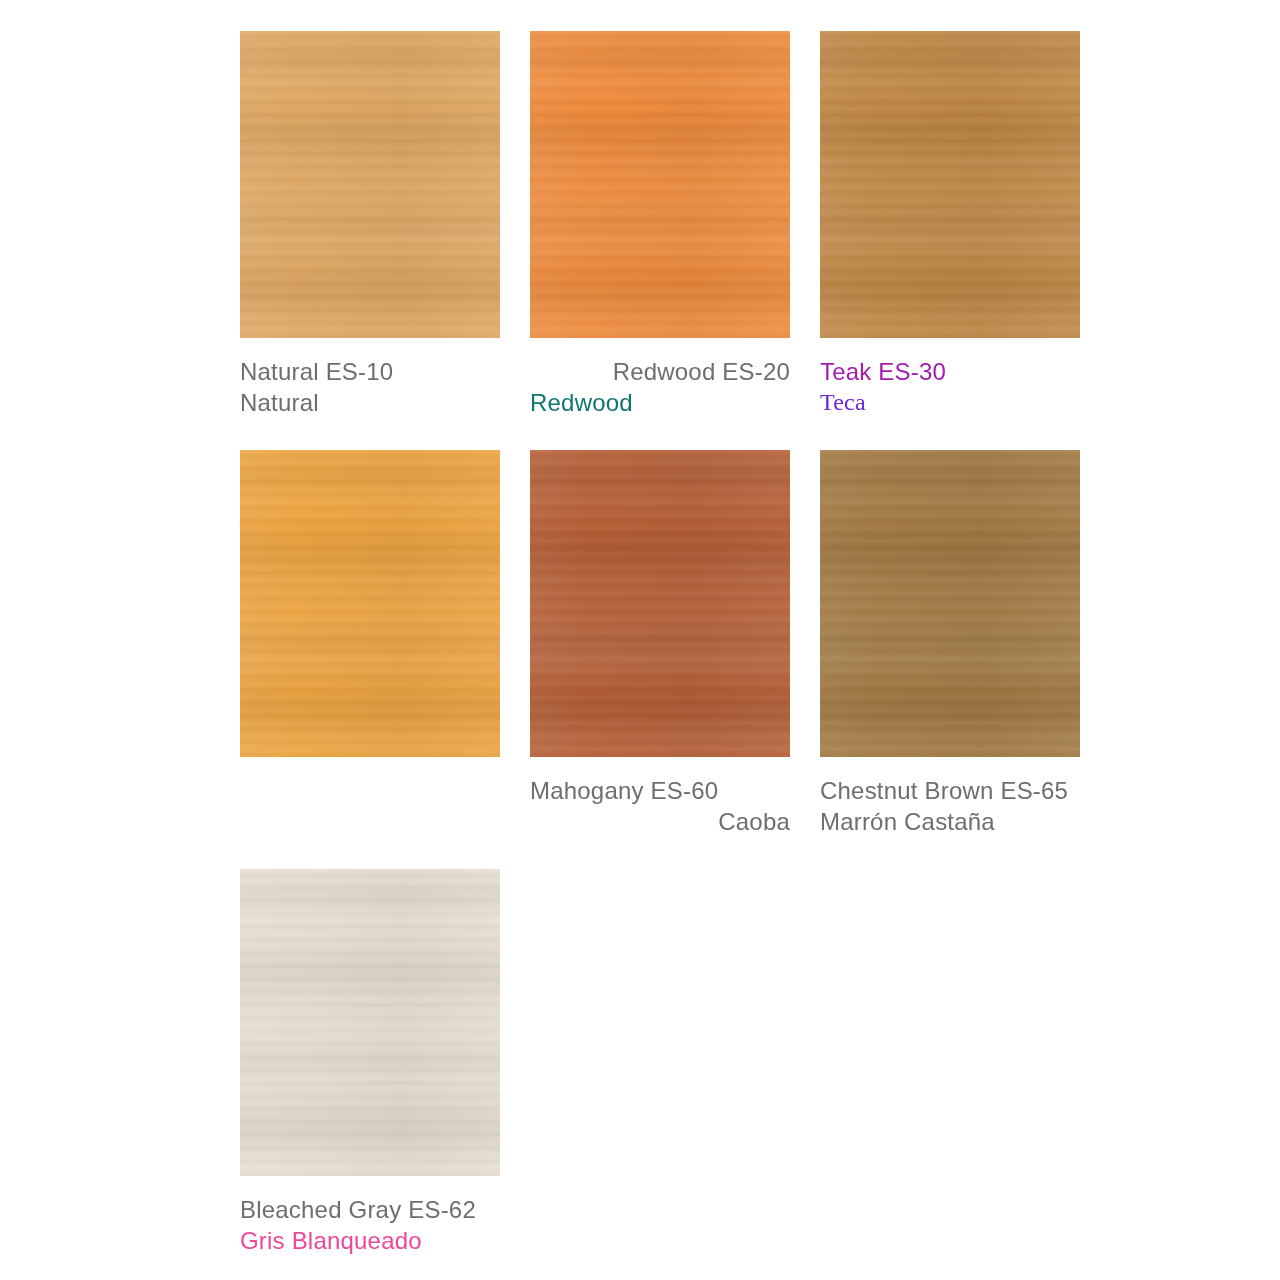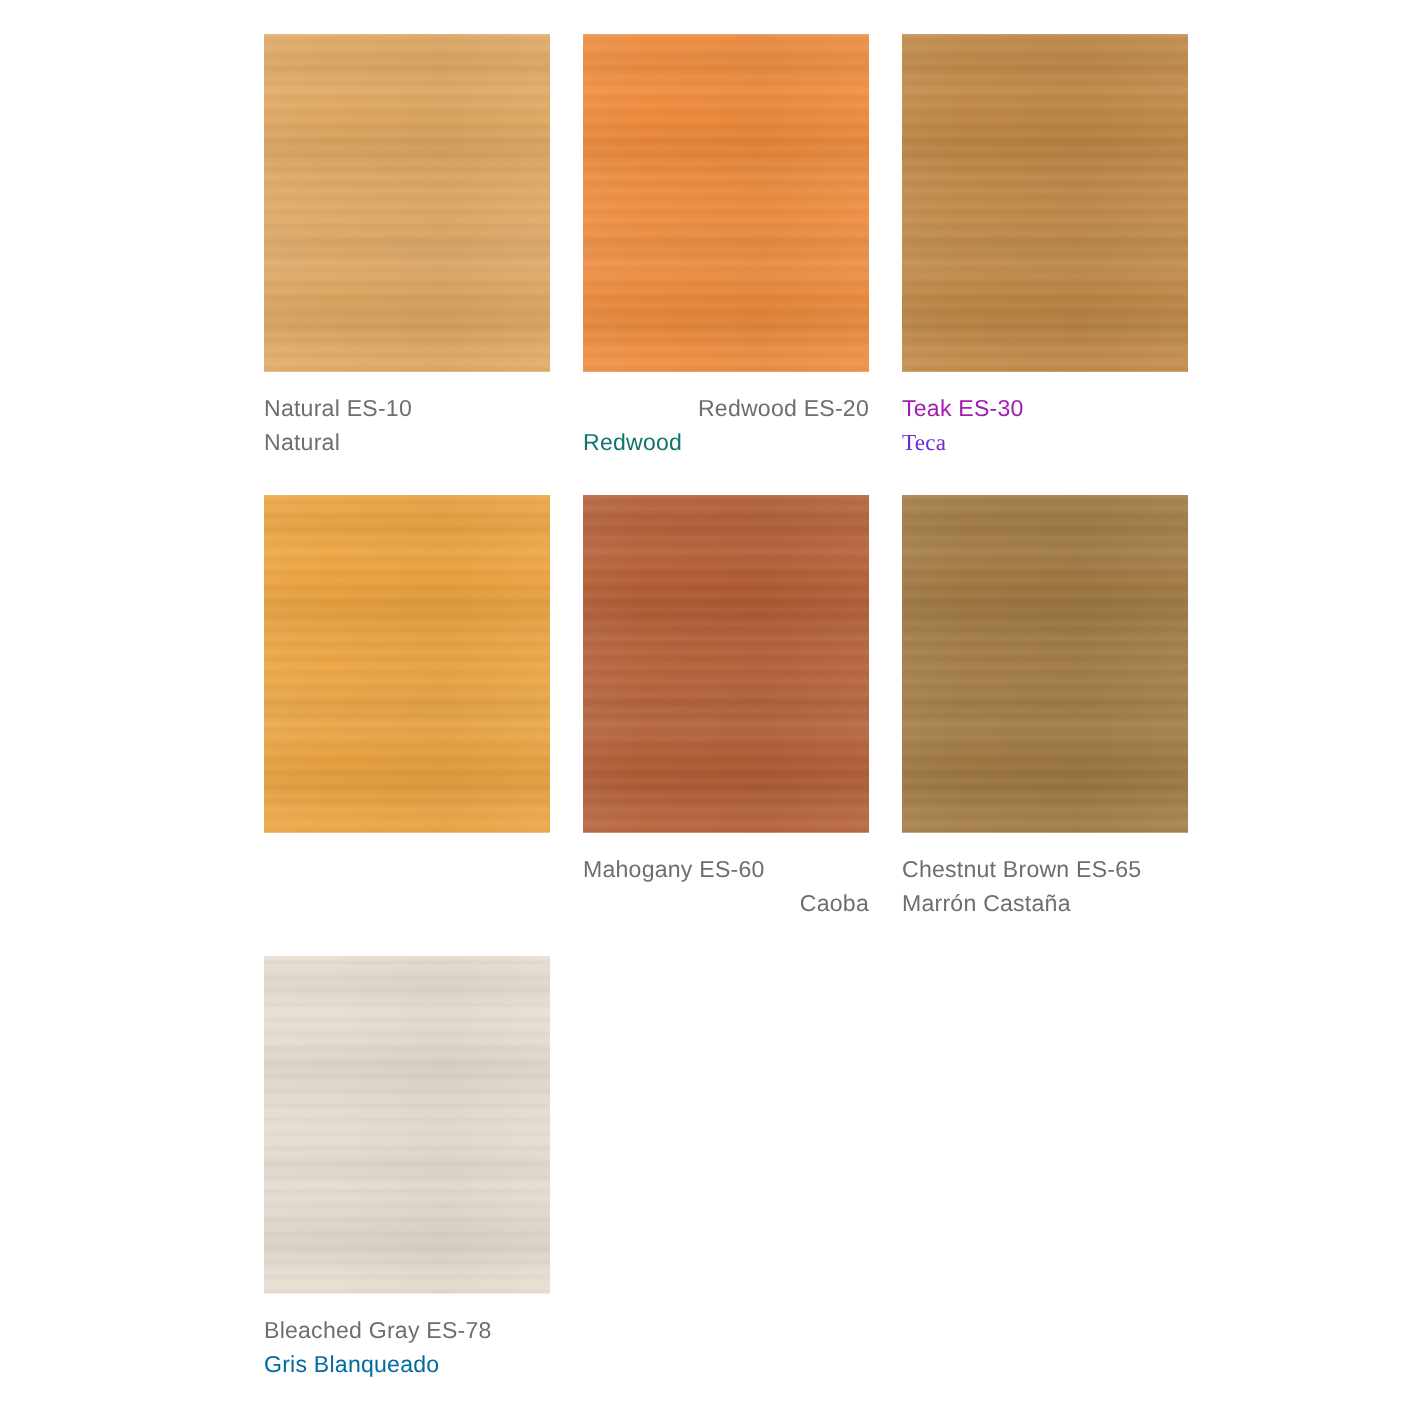--- a/index.html
+++ b/index.html
@@ -95,21 +95,21 @@
   }
 
   .swatch-labels {
     padding-top: 18px;
     line-height: 31px;
   }
 
   .label-en,
   .label-es {
     display: block;
-    font-size: 21px;
+    font-size: 24px;
     letter-spacing: 0.2px;
     color: #6e6e6e;
     white-space: nowrap;
   }
 
   .row-spacer-last { margin-bottom: 0; }
 </style>
 </head>
 <body style="background: rgb(255, 255, 255);">
 
@@ -193,20 +193,20 @@
 
   <div class="swatch-row row-spacer-last">
 
     <div class="swatch-card">
       <div class="swatch-chip" style="background-color: rgb(230, 222, 208);">
         <div class="grain-a"></div>
         <div class="grain-b"></div>
         <div class="grain-c"></div>
       </div>
       <div class="swatch-labels">
-        <span class="label-en" style="color: rgb(110, 110, 110);">Bleached Gray ES-78</span>
-        <span class="label-es" style="color: #0369a1;">Gris Blanqueado</span>
+        <span class="label-en" style="color: rgb(110, 110, 110);">Bleached Gray ES-62</span>
+        <span class="label-es" style="color: #ec4899;">Gris Blanqueado</span>
       </div>
     </div>
 
   </div>
 
 </div>
 
 </body></html>

